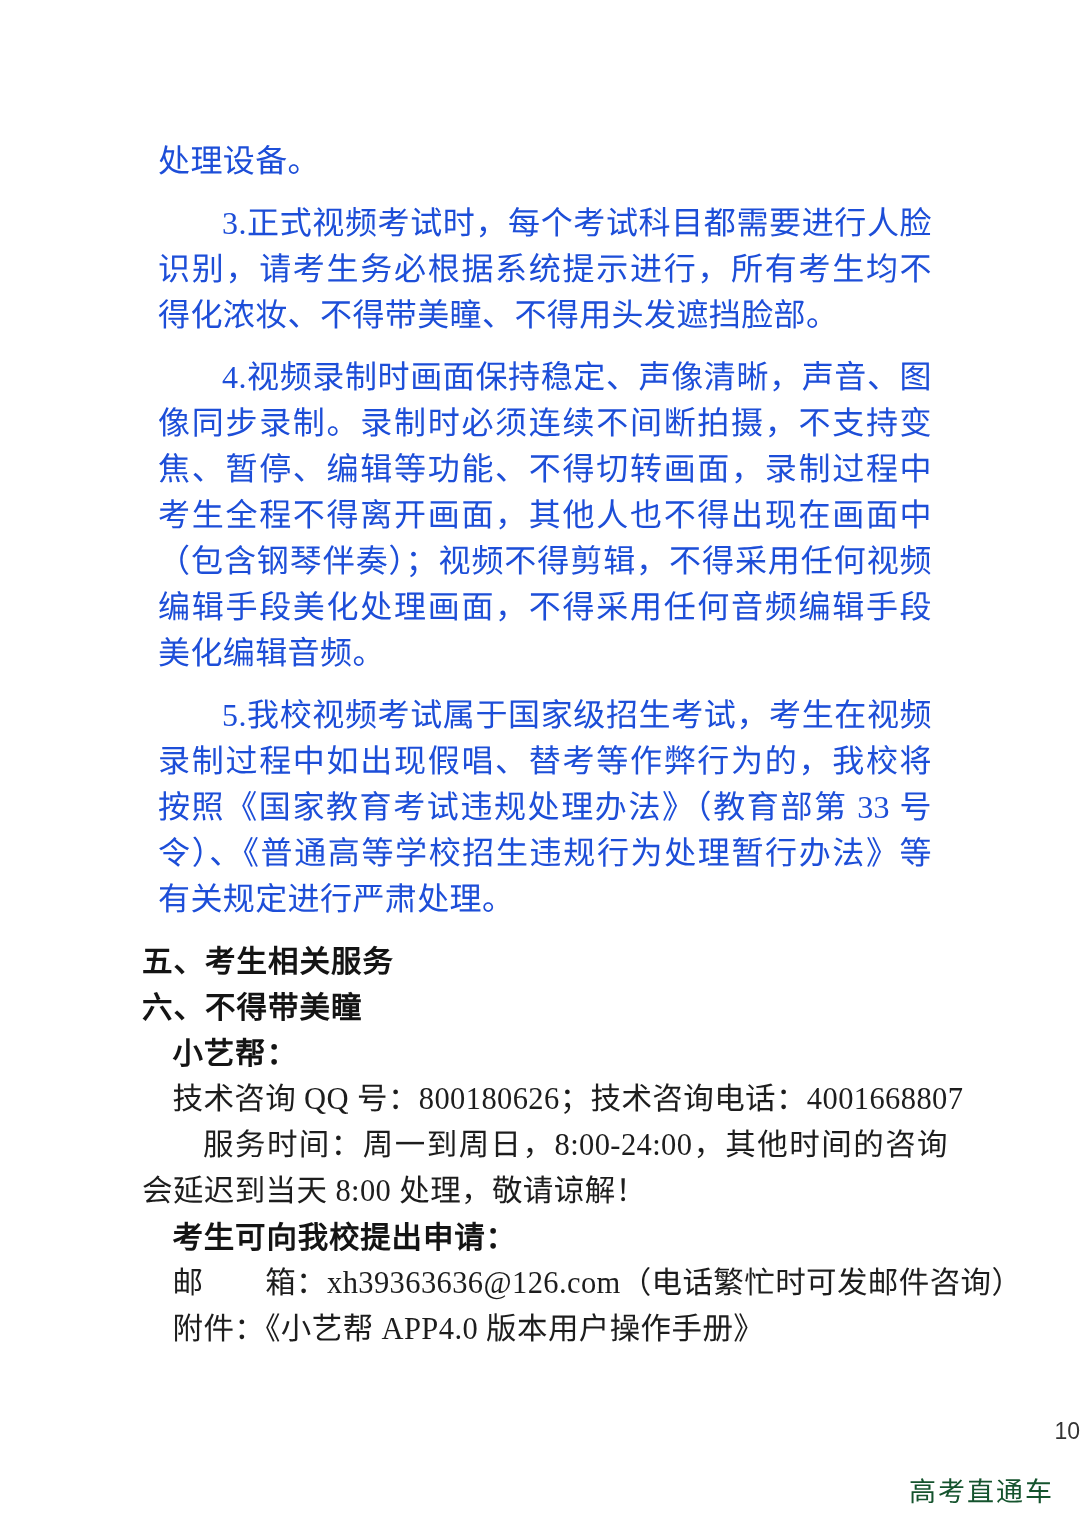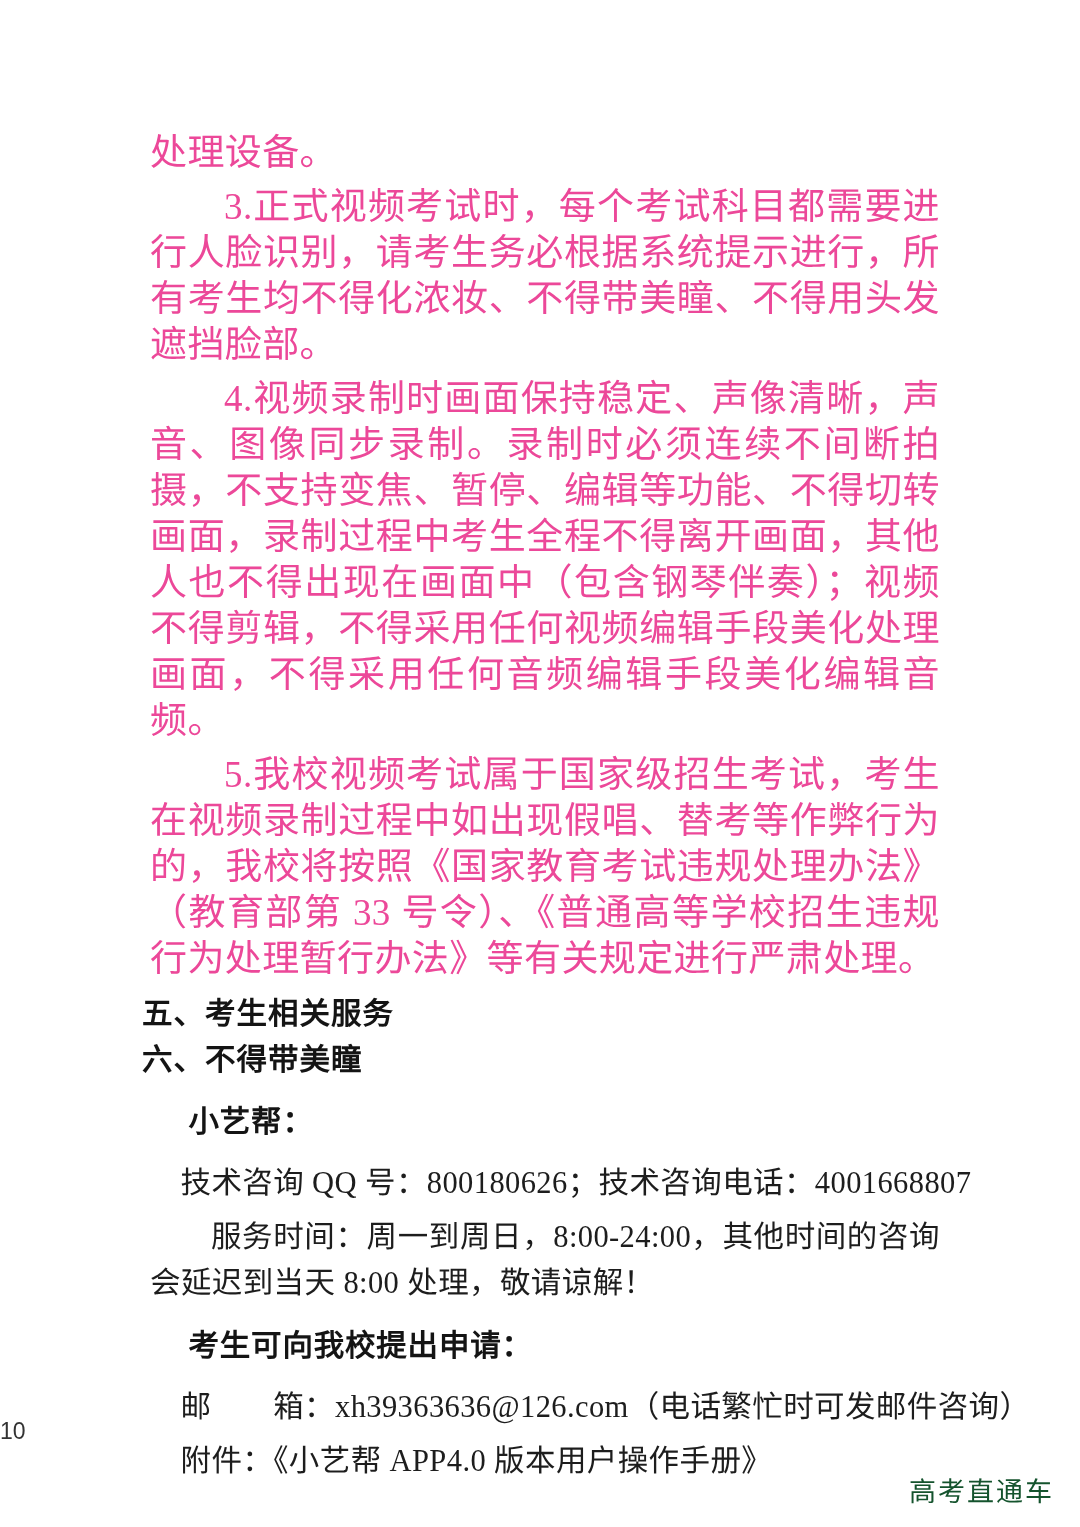--- a/index.html
+++ b/index.html
@@ -28,29 +28,29 @@
 
   .content {
     position: absolute;
     left: 142px;
     top: 122px;
     width: 806px;
   }
 
   
   .para {
-    font-size: 37px;
+    font-size: 32px;
     line-height: 46px;
     letter-spacing: 0.4px;
     text-align: justify;
     text-justify: inter-character;
     text-indent: 2em;
-    margin: 8px;
+    margin: 16px;
     word-break: break-all;
-    color: #ec4899;
+    color: #1d4ed8;
   }
   .para.noindent {
     text-indent: 0;
   }
 
   
   .section-heading {
     font-size: 30.5px;
     line-height: 46px;
     margin: 0;
@@ -58,54 +58,54 @@
     text-indent: 0;
     letter-spacing: 1px;
     font-family: "Liberation Sans", "DejaVu Sans", sans-serif;
     color: #141414;
   }
 
   
   .sub-heading {
     font-size: 30.5px;
     line-height: 46px;
-    margin: 16px;
+    margin: 0;
     font-weight: bold;
     text-indent: 1em;
     letter-spacing: 0.8px;
     font-family: "Liberation Sans", "DejaVu Sans", sans-serif;
     color: #141414;
   }
 
   
   .contact-line {
     font-size: 30.5px;
     line-height: 46px;
-    margin: 8px;
+    margin: 0;
     text-indent: 1em;
     text-align: left;
     letter-spacing: 0.4px;
     white-space: pre;
     color: #1d1d1d;
   }
   .contact-line.wrap2 {
     text-indent: 2em;
     white-space: normal;
     text-align: justify;
     text-justify: inter-character;
     word-break: break-all;
   }
 
   
   .page-number {
     position: absolute;
     left: 0;
     top: 1418px;
     width: 1080px;
-    text-align: left;
+    text-align: right;
     font-size: 23px;
     font-family: "Liberation Sans", "DejaVu Sans", sans-serif;
     color: #333333;
   }
 
   
   .watermark {
     position: absolute;
     right: 26px;
     top: 1470px;

